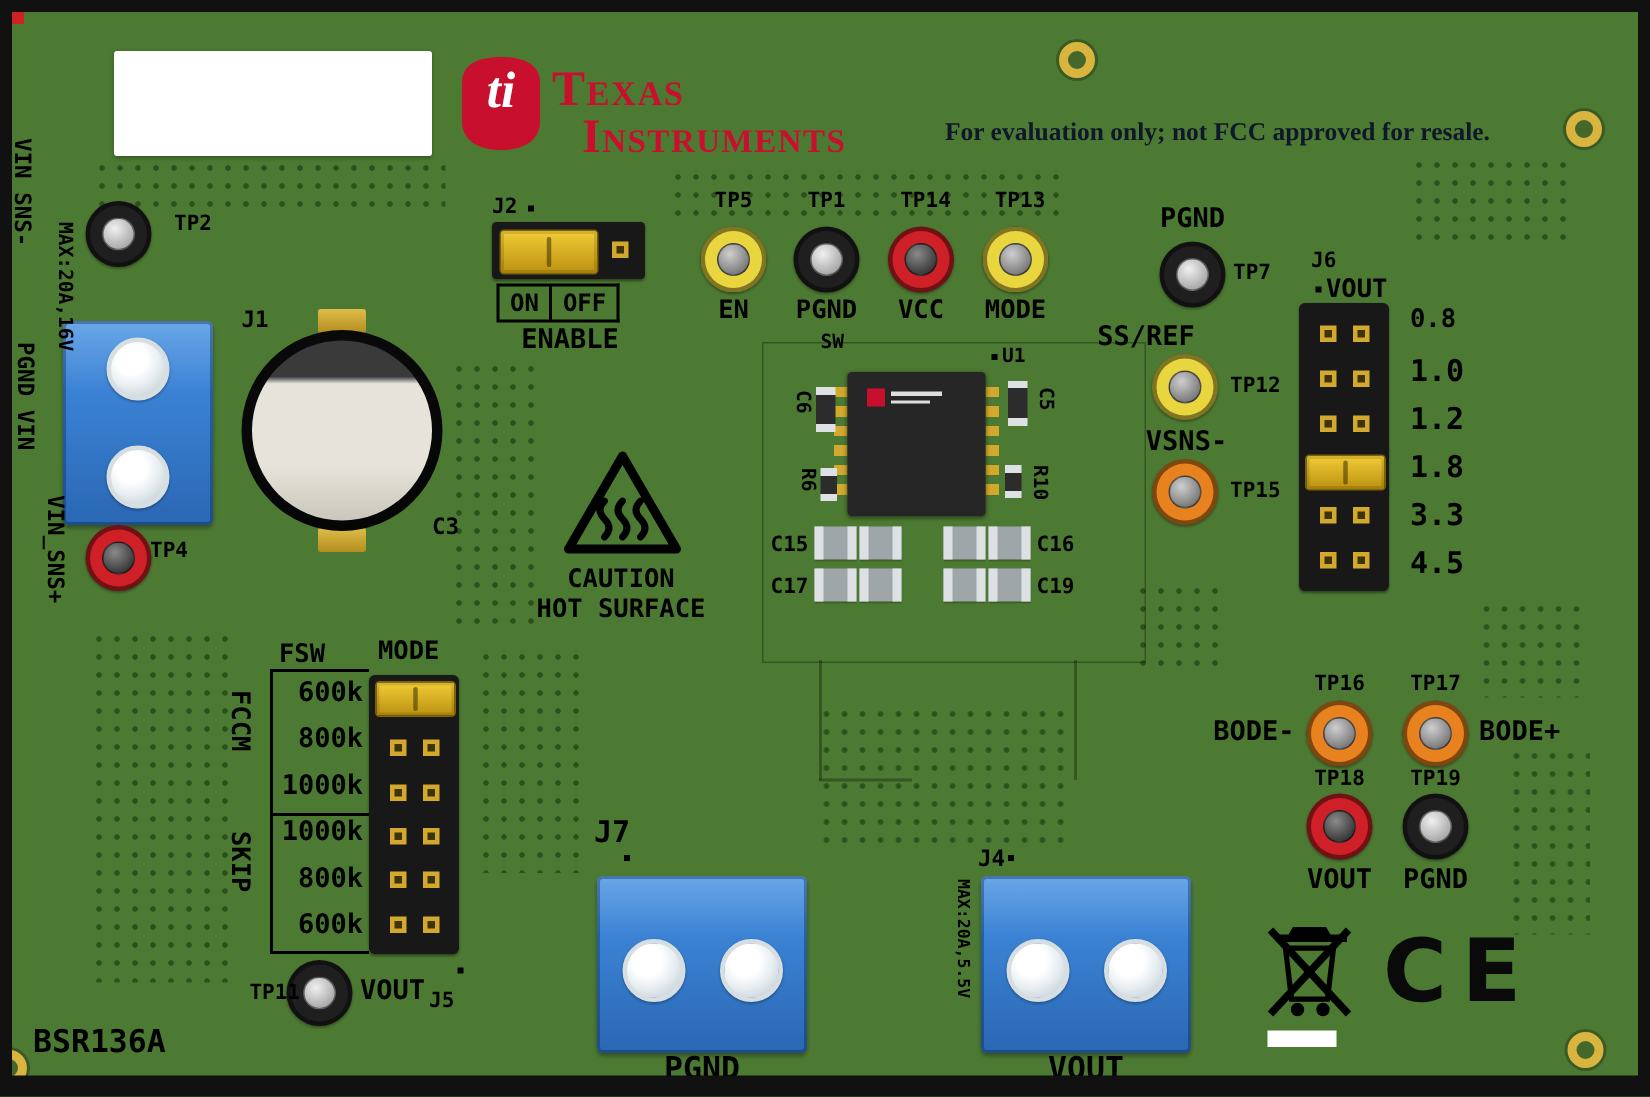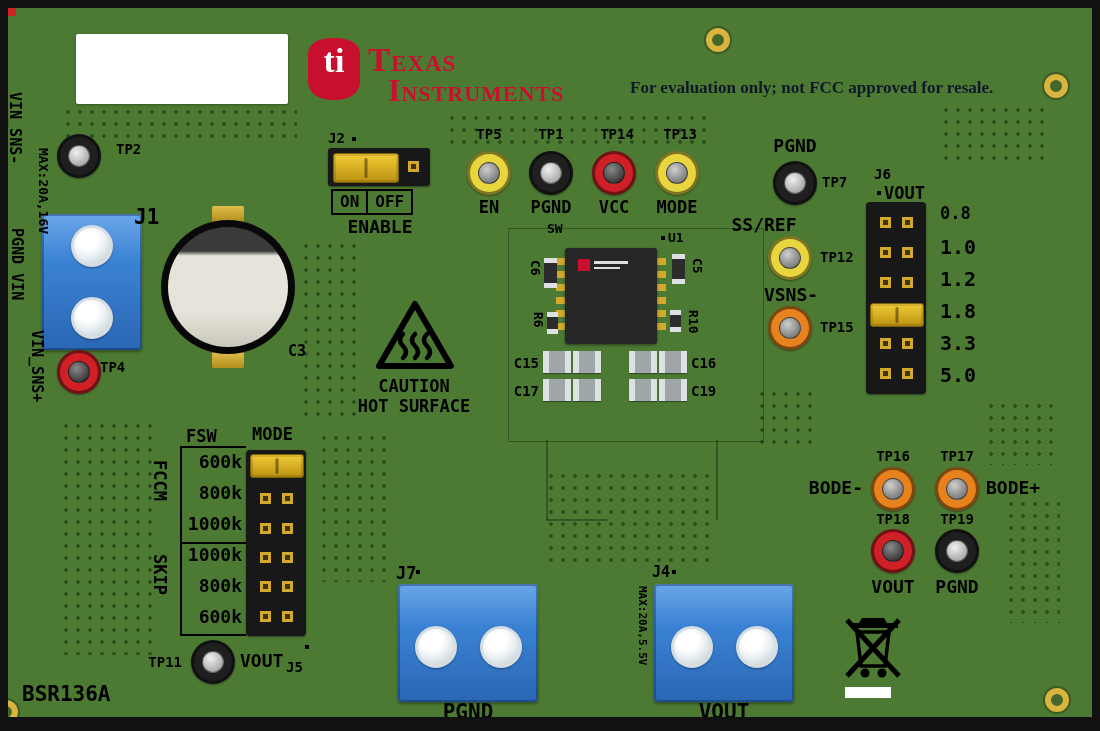--- a/index.html
+++ b/index.html
@@ -65,21 +65,21 @@
   .bigcap-tab{position:absolute;width:32px;height:16px;border-radius:2px;z-index:9;
        background:linear-gradient(180deg,#e0bc4a,#b28e1f);}
   .blk{position:absolute;background:#000;z-index:6;}
   .dotm{position:absolute;width:4px;height:4px;background:#000;z-index:21;}
   
   .wlabel{position:absolute;left:76px;top:34px;width:212px;height:70px;background:#fff;border-radius:2px;z-index:10;
        box-shadow:0 1px 3px rgba(0,0,0,.3);}
   .logow{position:absolute;font-family:"Liberation Serif",serif;font-weight:bold;font-variant:small-caps;
        color:#c8102e;z-index:20;letter-spacing:1px;line-height:1;}
   .tibug-txt{position:absolute;left:0;top:8px;width:100%;text-align:center;font-family:"Liberation Serif",serif;
-       font-weight:bold;font-size:34px;color:#fff;line-height:1;}
+       font-style:italic;font-weight:bold;font-size:34px;color:#fff;line-height:1;}
   .disc{position:absolute;left:630px;top:78px;font-family:Liberation Serif, serif;font-weight:bold;
        font-size:17px;color:#0f172a;z-index:20;white-space:nowrap;}
   .ce{position:absolute;left:922px;top:618px;font-family:"DejaVu Sans",sans-serif;font-weight:bold;font-size:58px;
        letter-spacing:10px;color:#0a0a0a;z-index:20;line-height:1;}
   .wbar{position:absolute;background:#fff;z-index:15;}
 </style>
 </head>
 <body>
 
 <div class="board">
@@ -122,21 +122,21 @@
       <i></i>
     </div>
   <div class="sl" style="left:116px;top:142px">TP2</div>
   <div class="sl vt" style="left:36px;top:148px;font-size:13px">MAX:20A,16V</div>
   <div class="sl vt" style="left:8px;top:228px;font-size:15px">PGND VIN</div>
 
   <div class="term" style="left:42px;top:214px;width:100px;height:136px">
     <div class="screw" style="left:29px;top:11px"></div>
     <div class="screw" style="left:29px;top:83px"></div>
   </div>
-  <div class="sl" style="left:134px;top:206px;font-size:21px">J1</div>
+  <div class="sl" style="left:161px;top:206px;font-size:15px">J1</div>
 
   <div class="tp red" style="left:57px;top:350px">
       <i></i>
     </div>
   <div class="sl" style="left:100px;top:360px">TP4</div>
   <div class="sl vt" style="left:28px;top:330px;font-size:15px">VIN_SNS+</div>
 
   <div class="bigcap-tab" style="left:212px;top:206px"></div>
   <div class="bigcap-tab" style="left:212px;top:352px"></div>
   <div class="bigcap" style="left:161px;top:220px">
@@ -208,21 +208,21 @@
       <i class="pin"></i>
     <i class="pin"></i>
       <i class="pin"></i>
   </div>
   <div class="jumper" style="left:870px;top:303px;width:52px;height:22px"></div>
   <div class="sl" style="left:940px;top:205px;font-size:17px">0.8</div>
   <div class="sl" style="left:940px;top:237px;font-size:20px">1.0</div>
   <div class="sl" style="left:940px;top:269px;font-size:20px">1.2</div>
   <div class="sl" style="left:940px;top:301px;font-size:20px">1.8</div>
   <div class="sl" style="left:940px;top:333px;font-size:20px">3.3</div>
-  <div class="sl" style="left:940px;top:365px;font-size:20px">5.0</div>
+  <div class="sl" style="left:940px;top:365px;font-size:20px">4.5</div>
 
   <div class="sl" style="left:547px;top:222px;font-size:13px">SW</div>
   <div class="sl" style="left:668px;top:231px;font-size:13px">U1</div>
   <div class="dotm" style="left:661px;top:236px"></div>
   <div class="icpins" style="left:556px;top:258px;height:78px"></div>
   <div class="icpins" style="left:657px;top:258px;height:78px"></div>
   <div class="chip" style="left:565px;top:248px;width:92px;height:96px"></div>
   <div class="chiplogo" style="left:578px;top:259px;width:12px;height:12px"></div>
   <div class="chipline" style="left:594px;top:261px;width:34px;height:3px"></div>
   <div class="chipline" style="left:594px;top:267px;width:26px;height:2px"></div>
@@ -283,27 +283,27 @@
       <i class="pin"></i>
     <i class="pin"></i>
       <i class="pin"></i>
     <i class="pin"></i>
       <i class="pin"></i>
   </div>
   <div class="jumper" style="left:250px;top:454px;width:52px;height:22px"></div>
   <div class="sl" style="left:286px;top:660px">J5</div>
   <div class="dotm" style="left:305px;top:645px"></div>
 
-  <div class="sl rt" style="left:140px;top:655px;width:42px">TP11</div>
+  <div class="sl rt" style="left:158px;top:655px;width:42px">TP11</div>
   <div class="tp black" style="left:191px;top:640px">
       <i></i>
     </div>
   <div class="sl" style="left:240px;top:652px;font-size:18px">VOUT</div>
 
-  <div class="sl" style="left:396px;top:565px;font-size:17px">J7</div>
+  <div class="sl" style="left:396px;top:544px;font-size:20px">J7</div>
   <div class="dotm" style="left:416px;top:570px"></div>
   <div class="term" style="left:398px;top:584px;width:140px;height:118px">
     <div class="screw" style="left:17px;top:42px"></div>
     <div class="screw" style="left:82px;top:42px"></div>
   </div>
   <div class="sl ctr" style="left:418px;top:701px;width:100px;font-size:21px">PGND</div>
 
   <div class="sl vt" style="left:636px;top:586px;font-size:11px">MAX:20A,5.5V</div>
   <div class="sl" style="left:652px;top:565px;font-size:15px">J4</div>
   <div class="dotm" style="left:672px;top:570px"></div>
@@ -336,16 +336,17 @@
 
   <svg class="abs" style="left:842px;top:610px;z-index:15" width="62" height="74" viewBox="0 0 62 74">
     <path d="M20 8 h22 l3 5 h11 v5 H9 v-5 h8 Z" fill="#000"></path>
     <path d="M15 22 h32 l-4 34 H19 Z" fill="none" stroke="#000" stroke-width="3.5"></path>
     <circle cx="23" cy="63" r="4.5" fill="#000"></circle>
     <circle cx="40" cy="63" r="4.5" fill="#000"></circle>
     <line x1="5" y1="10" x2="57" y2="66" stroke="#000" stroke-width="5"></line>
     <line x1="57" y1="10" x2="5" y2="66" stroke="#000" stroke-width="5"></line>
   </svg>
   <div class="wbar" style="left:845px;top:687px;width:46px;height:11px"></div>
+  <div class="ce">CE</div>
 
   <div class="sl" style="left:22px;top:683px;font-size:21px">BSR136A</div>
 
 </div>
 
 </body></html>

